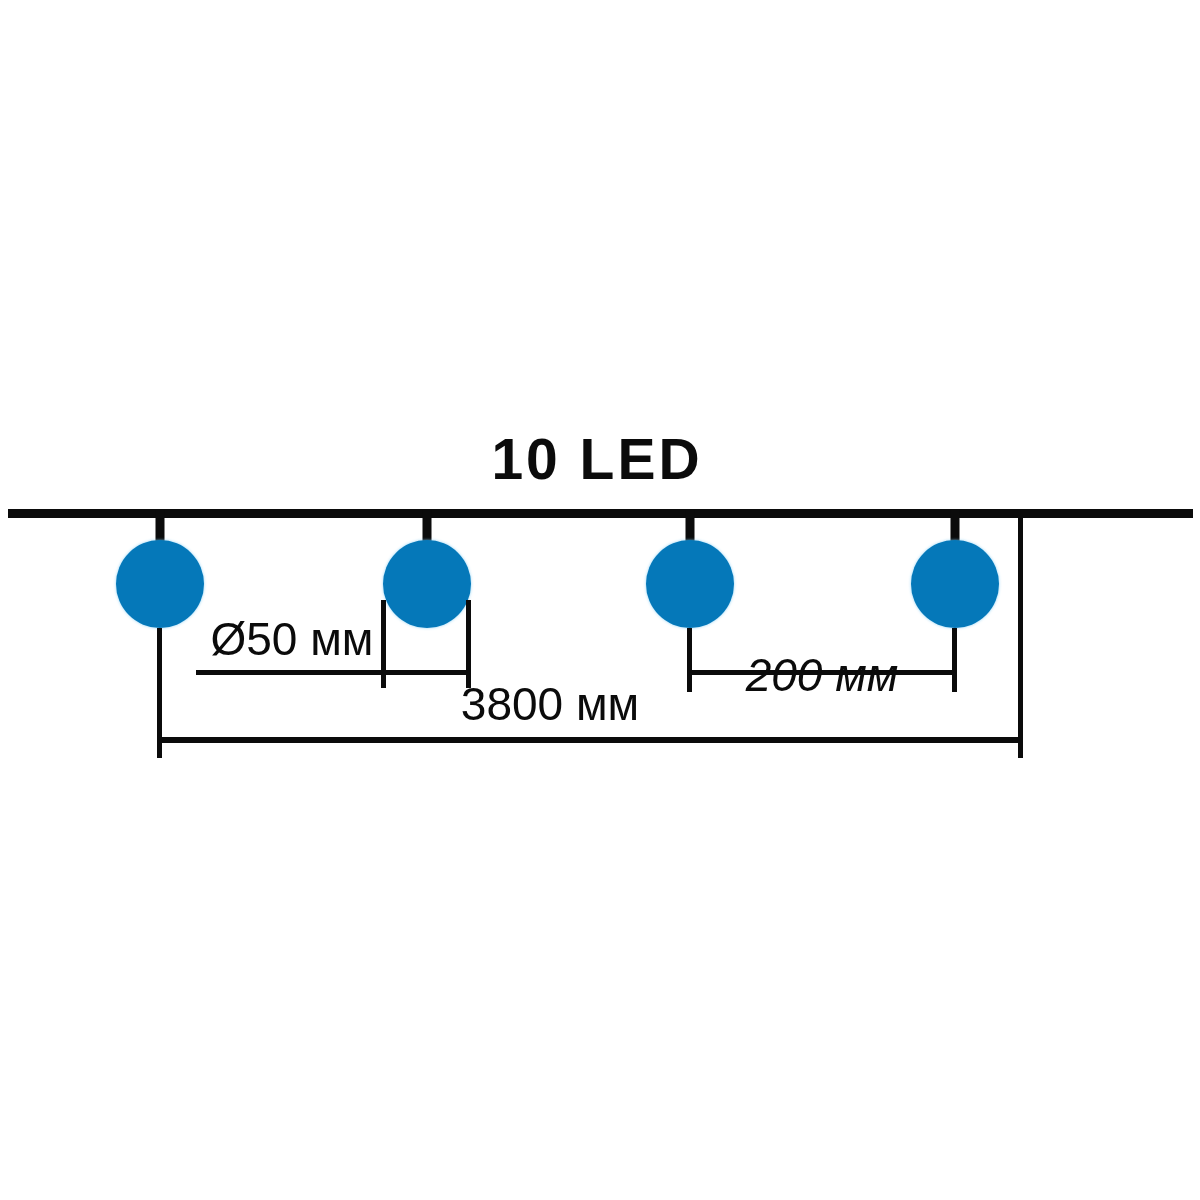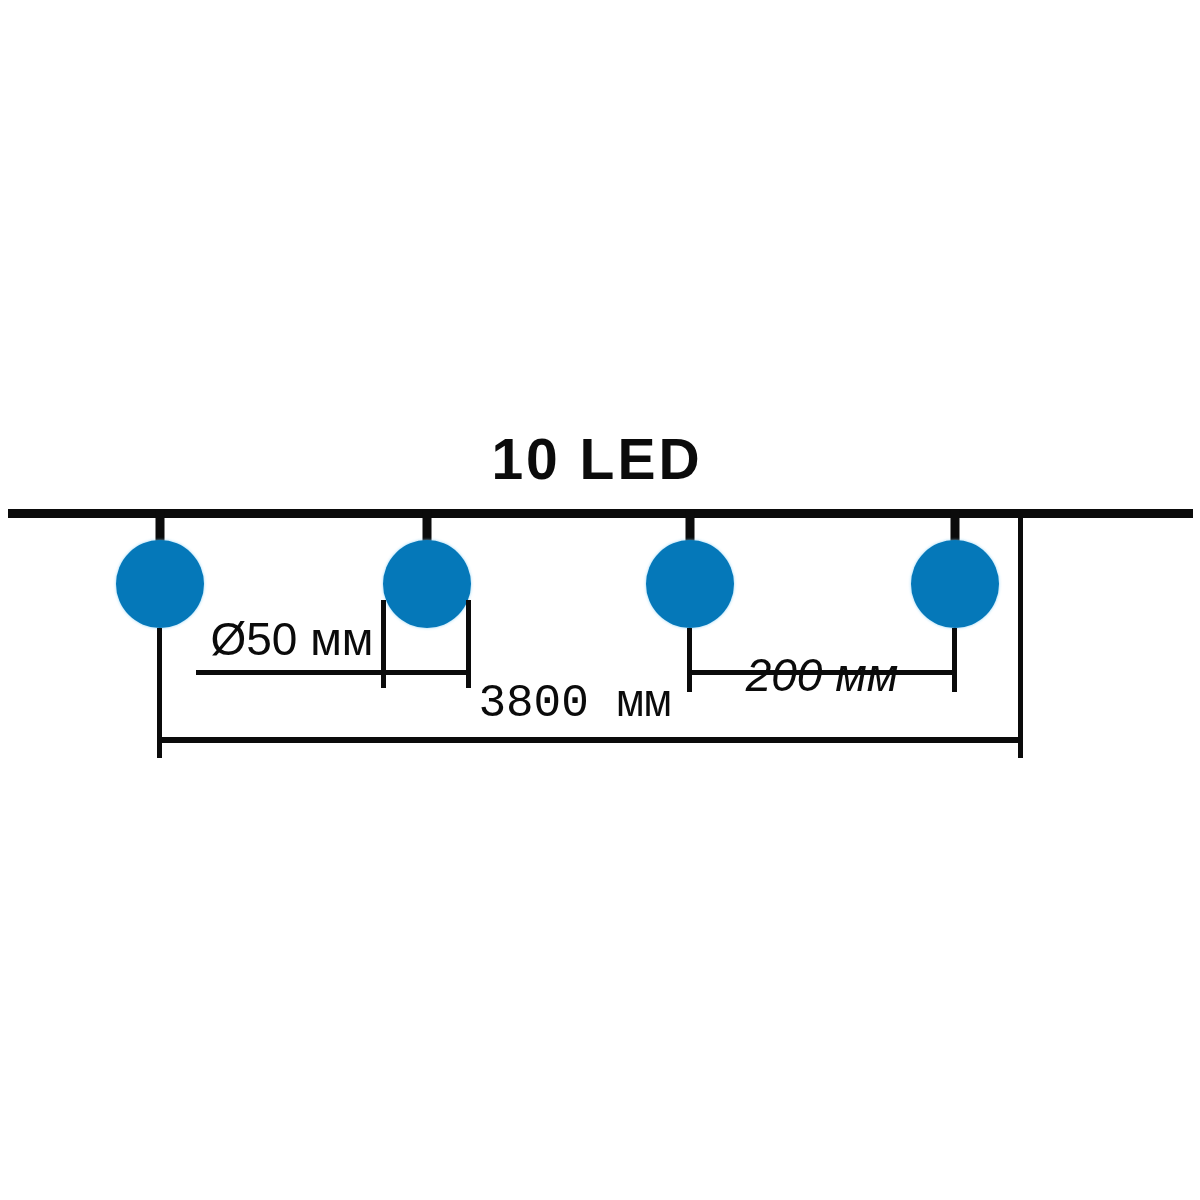--- a/index.html
+++ b/index.html
@@ -88,21 +88,21 @@
   .dia-label { left: 292px; top: 616px; }
   
   .sp-line  { left: 689px; top: 670px; width: 267px; }
   .sp-tick1 { left: 687px; top: 628px; height: 64px; }
   .sp-tick2 { left: 952px; top: 628px; height: 64px; }
   .sp-label { left: 822px; top: 652px; font-style: italic; }
   
   .tot-line  { left: 157px; top: 737px; width: 866px; height: 6px; }
   .tot-tick1 { left: 157px; top: 628px; height: 130px; }
   .tot-tick2 { left: 1018px; top: 513px; height: 245px; }
-  .tot-label { left: 575px; top: 681px; font-family: Liberation Mono, monospace; }
+  .tot-label { left: 550px; top: 681px; }
 </style>
 </head>
 <body>
 
 <div class="canvas" style="--bulb-color: #0578b9; --line-color: #0b0b0b;">
 
   <div class="title">10 LED</div>
 
   <div class="wire"></div>
 

